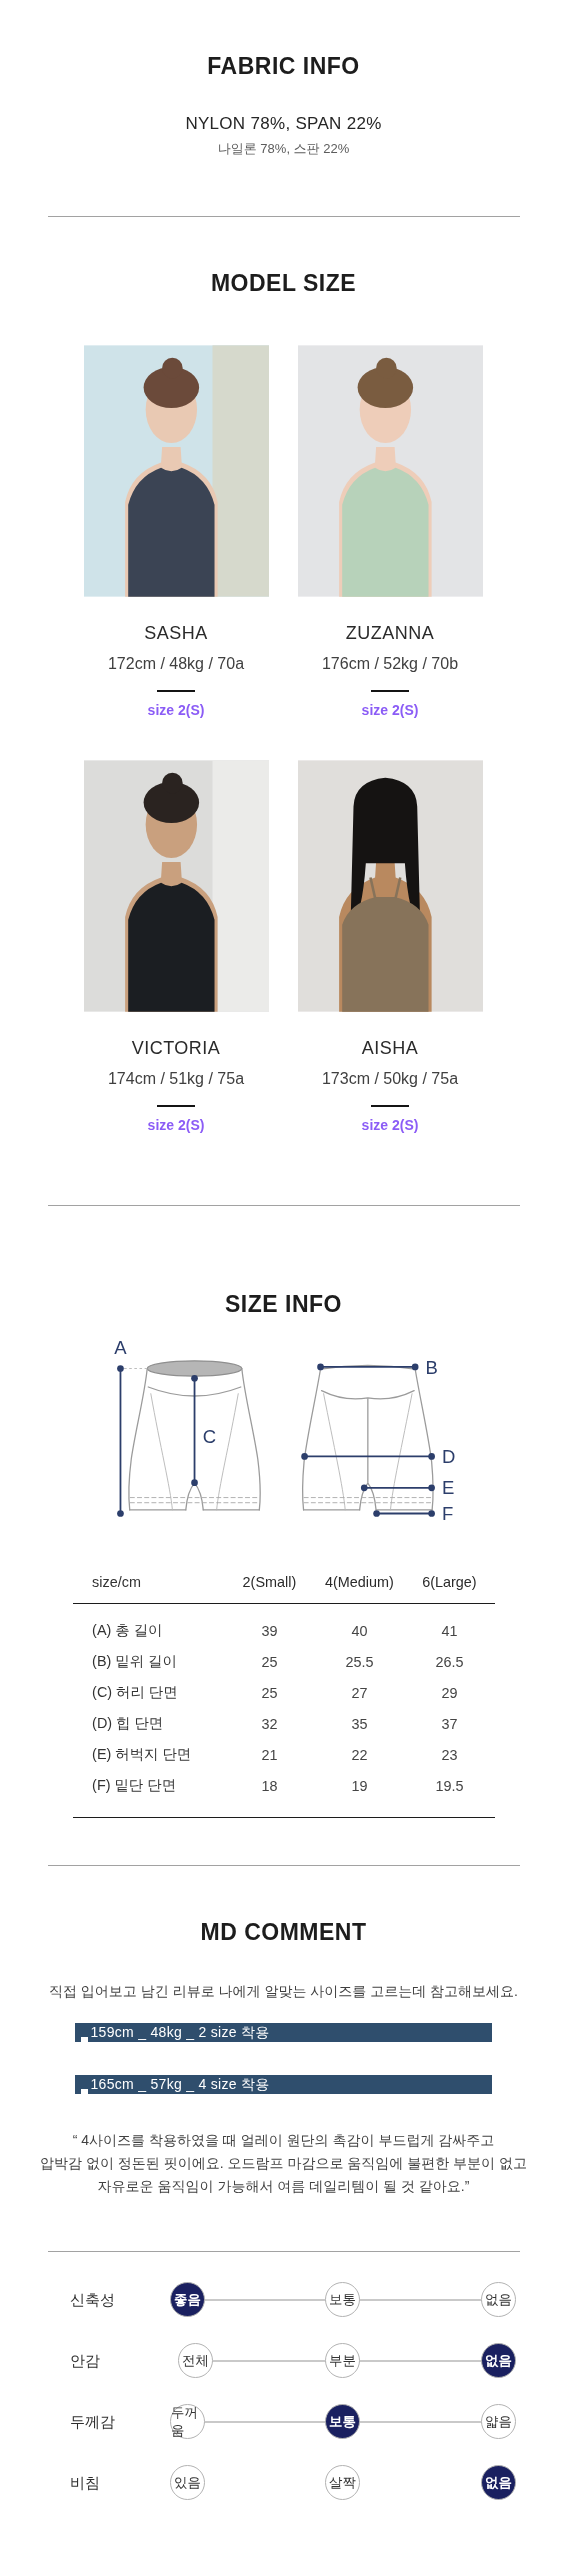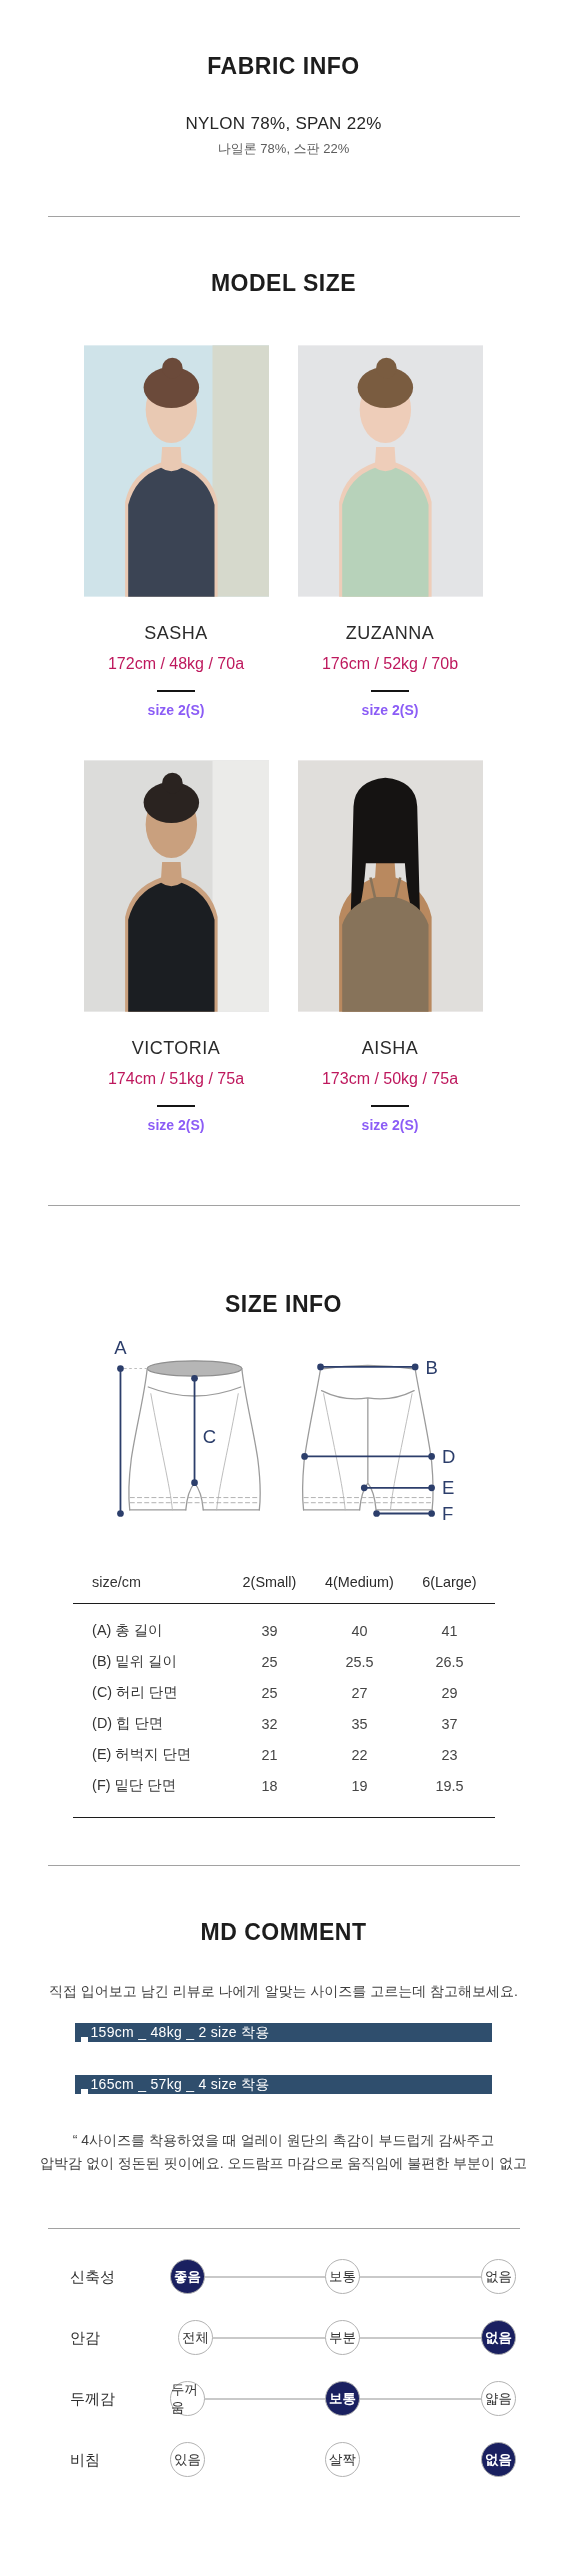--- a/index.html
+++ b/index.html
@@ -20,21 +20,21 @@
   .divider.d2 { margin-top:71px; }
   .divider.d3 { margin-top:47px; }
   .divider.d4 { margin-top:53px; }
 
   
   .models h1 { margin-top:53px; }
   .model-grid { width:400px; margin:48px auto 0; display:flex; flex-wrap:wrap; column-gap:29px; row-gap:41px; }
   .model-card { width:185px; }
   .model-photo { width:185px; height:252px; overflow:hidden; }
   .model-name { margin-top:26px; text-align:center; font-size:18px; line-height:20.6px; font-weight:500; color:#2a2a2a; letter-spacing:0.5px; }
-  .model-spec { margin-top:11.3px; text-align:center; font-size:16px; line-height:18.5px; font-weight:300; color:#be185d; }
+  .model-spec { margin-top:11.3px; text-align:center; font-size:16px; line-height:18.5px; font-weight:300; color:#404040; }
   .mini-rule { border:none; border-top:2.1px solid #141414; width:38px; margin:16.5px auto 0; }
   .model-size-label { margin-top:10.3px; text-align:center; font-size:14px; line-height:16.5px; font-weight:700; color:#8b5cf6; }
 
   
   .sizeinfo h1 { margin-top:85px; }
   .diagram { display:block; margin-top:15.5px; width:567px; height:216px; }
   .size-table { width:422px; margin:21.6px auto 0; font-size:14.4px; }
   .size-table .thead { display:flex; padding-bottom:9.3px; border-bottom:1.5px solid #1c1c1c; color:#2b2b2b; }
   .size-table .thead > div { line-height:23px; }
   .size-table .tbody { padding:11.3px 0 15.5px; border-bottom:1.5px solid #1c1c1c; }
@@ -264,20 +264,21 @@
 
   <section class="md">
     <h1 class="sec-title">MD COMMENT</h1>
     <p class="intro">직접 입어보고 남긴 리뷰로 나에게 알맞는 사이즈를 고르는데 참고해보세요.</p>
     <div id="reviews">
         <div class="review-bar first" style="background: rgb(47, 78, 109);"><span class="sq"></span><span>159cm _ 48kg _ 2 size 착용</span></div>
         <div class="review-bar second" style="background: rgb(47, 78, 109);"><span class="sq"></span><span>165cm _ 57kg _ 4 size 착용</span></div>
         <div class="review-lines second">
           <div>“ 4사이즈를 착용하였을 때 얼레이 원단의 촉감이 부드럽게 감싸주고</div>
           <div>압박감 없이 정돈된 핏이에요. 오드람프 마감으로 움직임에 불편한 부분이 없고</div>
+          <div>자유로운 움직임이 가능해서 여름 데일리템이 될 것 같아요.”</div>
         </div>
       </div>
   </section>
 
   <hr class="divider d4">
 
   <section class="ratings" id="ratings">
       <div class="rating-row">
         <div class="rating-label">신축성</div>
         <div class="rating-track"></div>

